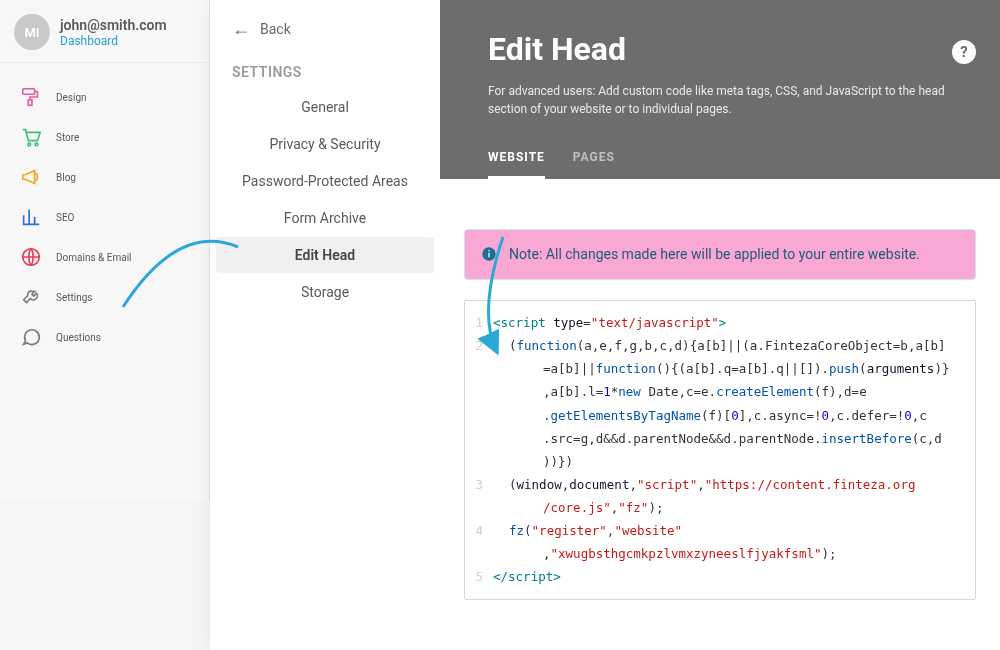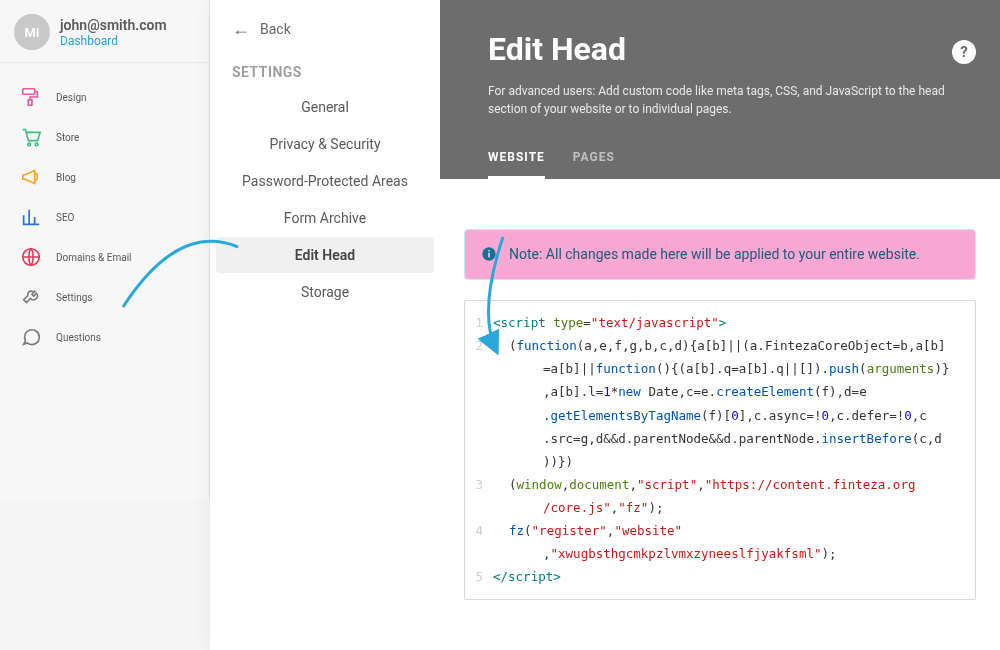--- a/index.html
+++ b/index.html
@@ -36,21 +36,21 @@
 .content-body { padding: 50px 24px 20px; }
 .note-box { background: #f9a8d4; border: 1px solid #c8e7f5; border-radius: 4px; padding: 14px 16px; display: flex; gap: 12px; align-items: flex-start; margin-bottom: 20px; }
 .note-icon { color: #1e6d93; font-size: 14px; margin-top: 2px; }
 .note-text { color: #1e5a7a; font-size: 14px; line-height: 1.5; }
 
 .code-box { border: 1px solid #d9d9d9; border-radius: 2px; padding: 10px 8px 10px 0; font-family: "Menlo", "Consolas", monospace; font-size: 12.5px; line-height: 1.85; }
 .code-line { display: flex; }
 .line-num { width: 26px; text-align: right; color: #cfcfcf; padding-right: 8px; flex: none; user-select: none; }
 .line-content { flex: 1; word-break: break-all; padding-left: 2px; }
 .tok-keyword { color: #008080; }
-.tok-attr { color: #4d7c0f; }
+.tok-attr { color: #0f172a; }
 .tok-string { color: #c41a16; }
 .tok-func { color: #0055aa; }
 .tok-black { color: #333; }
 .tok-num { color: #1c00cf; }
 .indent1 { padding-left: 18px; }
 .indent2 { padding-left: 52px; }
 
 .arrow-svg { position: absolute; left: 108px; top: 232px; width: 420px; height: 160px; pointer-events: none; z-index: 50; }
 </style>
 </head>

